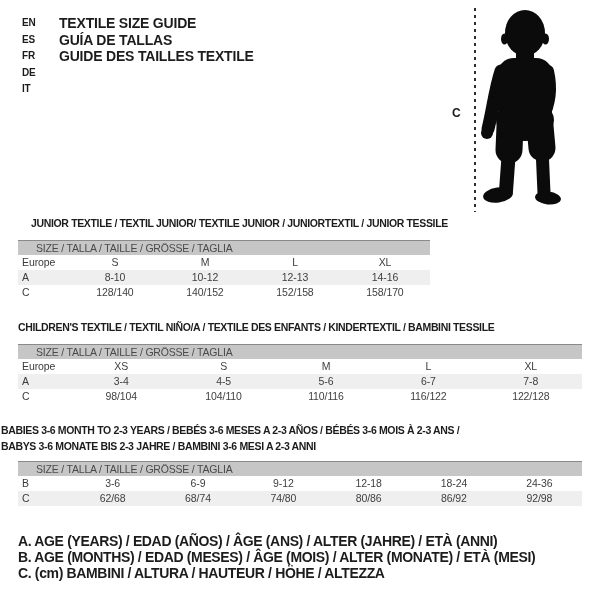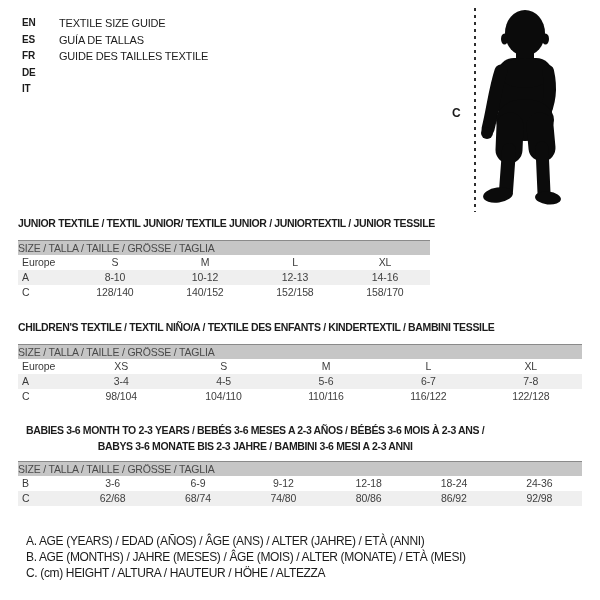--- a/index.html
+++ b/index.html
@@ -12,65 +12,65 @@
     color: #1c1c1c;
   }
   .abs { position: absolute; }
 
   
   .langs { top: 15px; left: 22px; }
   .lang-row { display: flex; line-height: 16.6px; }
   .lang-code {
     width: 37px; font-weight: bold; font-size: 10px; letter-spacing: -0.2px;
   }
-  .lang-title { font-weight: normal; font-size: 11px; letter-spacing: -0.2px; }
+  .lang-title { font-weight: bold; font-size: 14px; letter-spacing: -0.2px; }
 
   
   .measure-line {
     left: 474px; top: 8px; width: 2px; height: 204px;
     background: repeating-linear-gradient(to bottom, #2e2e2e 0 3px, transparent 3px 7px);
   }
   .height-label {
     left: 452px; top: 106px; font-weight: bold; font-size: 12px; color: #1a1a1a;
   }
   .baby-svg { left: 480px; top: 9px; }
 
   
   .tbl-title {
     font-weight: bold; font-size: 10.5px; letter-spacing: -0.35px;
     color: #1c1c1c; line-height: 15.5px; white-space: nowrap;
   }
-  .s1-title { top: 216px; left: 18px; }
+  .s1-title { top: 216px; left: 31px; }
   .s2-title { top: 320px; left: 18px; }
-  .s3-title { top: 423px; left: 26px; text-align: center; }
+  .s3-title { top: 423px; left: 1px; }
 
   table { border-collapse: collapse; table-layout: fixed; }
   .t1 { top: 240px; left: 18px; width: 412px; }
   .t2 { top: 344px; left: 18px; width: 564px; }
   .t3 { top: 461px; left: 18px; width: 564px; }
 
   th.size-bar {
     background: #c6c6c6;
     border-top: 1px solid #8a8a8a;
     font-weight: normal; font-size: 10.5px; letter-spacing: -0.2px;
     color: #4a4a4a; text-align: left;
-    height: 14px; padding: 0 0 0 0;
+    height: 14px; padding: 0 0 0 18px;
   }
   td {
     font-size: 10.5px; color: #3e3e3e; height: 15px;
     padding: 0; text-align: center; letter-spacing: -0.1px; margin-top: 24px;
   }
   td.row-label { text-align: left; padding-left: 4px; color: #3a3a3a; }
   tr.stripe { background: #efefef; }
 
   
   .notes { top: 533px; left: 18px; }
   .note-line {
-    font-weight: normal; font-size: 12px; letter-spacing: -0.35px;
-    line-height: 16px; color: #1c1c1c; white-space: nowrap; margin-left: 8px;
+    font-weight: bold; font-size: 14px; letter-spacing: -0.35px;
+    line-height: 16px; color: #1c1c1c; white-space: nowrap;
   }
 </style>
 </head>
 <body>
 
 <div class="abs langs">
   <div class="lang-row">
     <span class="lang-code">EN</span>
     <span class="lang-title">TEXTILE SIZE GUIDE</span>
   </div>
@@ -240,15 +240,15 @@
       <td>74/80</td>
       <td>80/86</td>
       <td>86/92</td>
       <td>92/98</td>
     </tr>
   </tbody>
 </table>
 
 <div class="abs notes">
   <div class="note-line">A. AGE (YEARS) / EDAD (AÑOS) / ÂGE (ANS) / ALTER (JAHRE) / ETÀ (ANNI)</div>
-  <div class="note-line">B. AGE (MONTHS) / JAHRE (MESES) / ÂGE (MOIS) / ALTER (MONATE) / ETÀ (MESI)</div>
-  <div class="note-line">C. (cm) HEIGHT / ALTURA / HAUTEUR / HÖHE / ALTEZZA</div>
+  <div class="note-line">B. AGE (MONTHS) / EDAD (MESES) / ÂGE (MOIS) / ALTER (MONATE) / ETÀ (MESI)</div>
+  <div class="note-line">C. (cm) BAMBINI / ALTURA / HAUTEUR / HÖHE / ALTEZZA</div>
 </div>
 
 </body></html>

